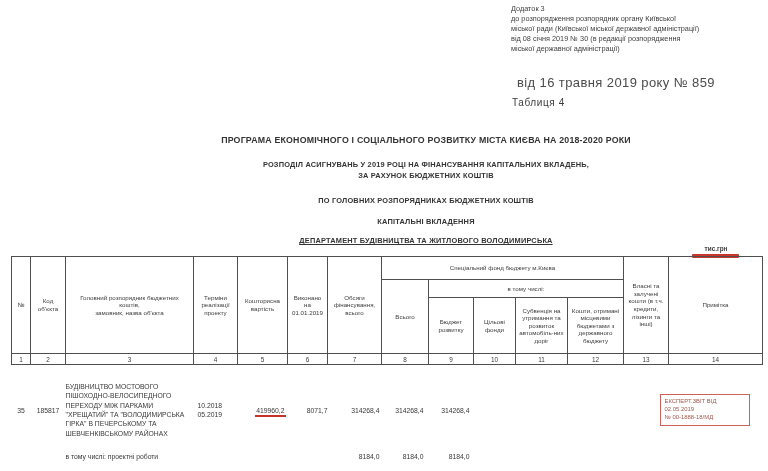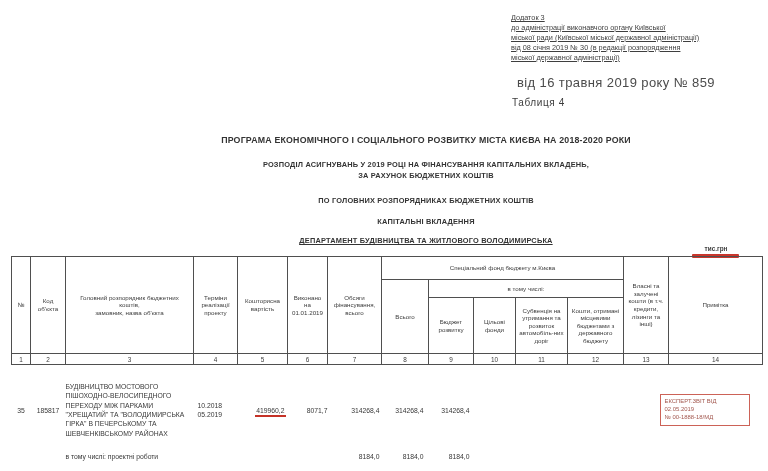--- a/index.html
+++ b/index.html
@@ -1,22 +1,22 @@
 <!DOCTYPE html>
 <html><head>
 <meta charset="utf-8">
 <style>
   html,body { margin:0; padding:0; background:#e8e8e8; }
   .page {
     position:relative; width:768px; height:471px; background:#ffffff;
     font-family:"Liberation Sans", sans-serif; color:#3c3c3c; overflow:hidden;
   }
   
-  .annex { position:absolute; left:511px; top:13px; width:257px;
-           font-size:7.3px; line-height:9.9px; color:#3f3f3f;text-decoration:underline; }
+  .annex { position:absolute; left:511px; top:4px; width:257px;
+           font-size:7.3px; line-height:9.9px; color:#3f3f3f; }
   .stamp { position:absolute; left:517px; top:75px; white-space:nowrap;
            font-family:Liberation Sans, sans-serif;
            font-size:13px; color:#4b4b4b; letter-spacing:0.4px; }
   .table-label { position:absolute; left:512px; top:97px; font-size:10px; letter-spacing:0.6px; }
 
   
   .t { position:absolute; left:0; width:768px; text-align:center;
        font-weight:bold; color:#333; letter-spacing:0.2px;margin-left:42px; }
   .t1 { top:135px; font-size:8.8px; }
   .t2 { top:160px; font-size:7.4px; }
@@ -60,21 +60,21 @@
               line-height:7.8px; text-align:left; padding:3px 2px 3px 4px;
               width:82px; margin-left:-9px; }
 </style>
 </head>
 <body>
 
 <div class="page">
 
   <div class="annex">
     <div>Додаток 3</div>
-    <div>до адміністрації виконавчого органу  Київської</div>
+    <div>до розпорядження розпорядник органу  Київської</div>
     <div>міської ради (Київської міської державної адміністрації)</div>
     <div>від 08 січня 2019 № 30 (в редакції розпорядження</div>
     <div>міської державної адміністрації)</div>
   </div>
   <div class="stamp">від 16 травня 2019 року  № 859</div>
   <div class="table-label">Таблиця 4</div>
 
   <div class="t t1">ПРОГРАМА ЕКОНОМІЧНОГО І СОЦІАЛЬНОГО РОЗВИТКУ МІСТА КИЄВА НА 2018-2020 РОКИ</div>
   <div class="t t2">РОЗПОДІЛ АСИГНУВАНЬ У 2019 РОЦІ НА ФІНАНСУВАННЯ КАПІТАЛЬНИХ ВКЛАДЕНЬ,</div>
   <div class="t t2b">ЗА РАХУНОК БЮДЖЕТНИХ КОШТІВ</div>

